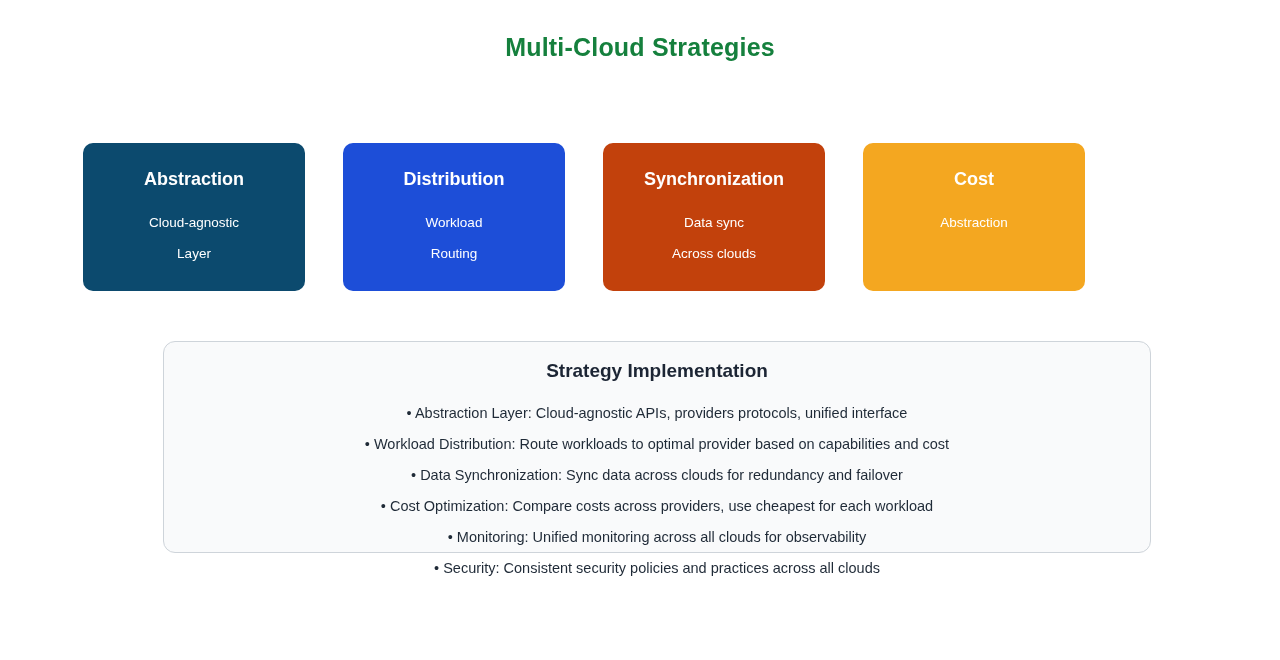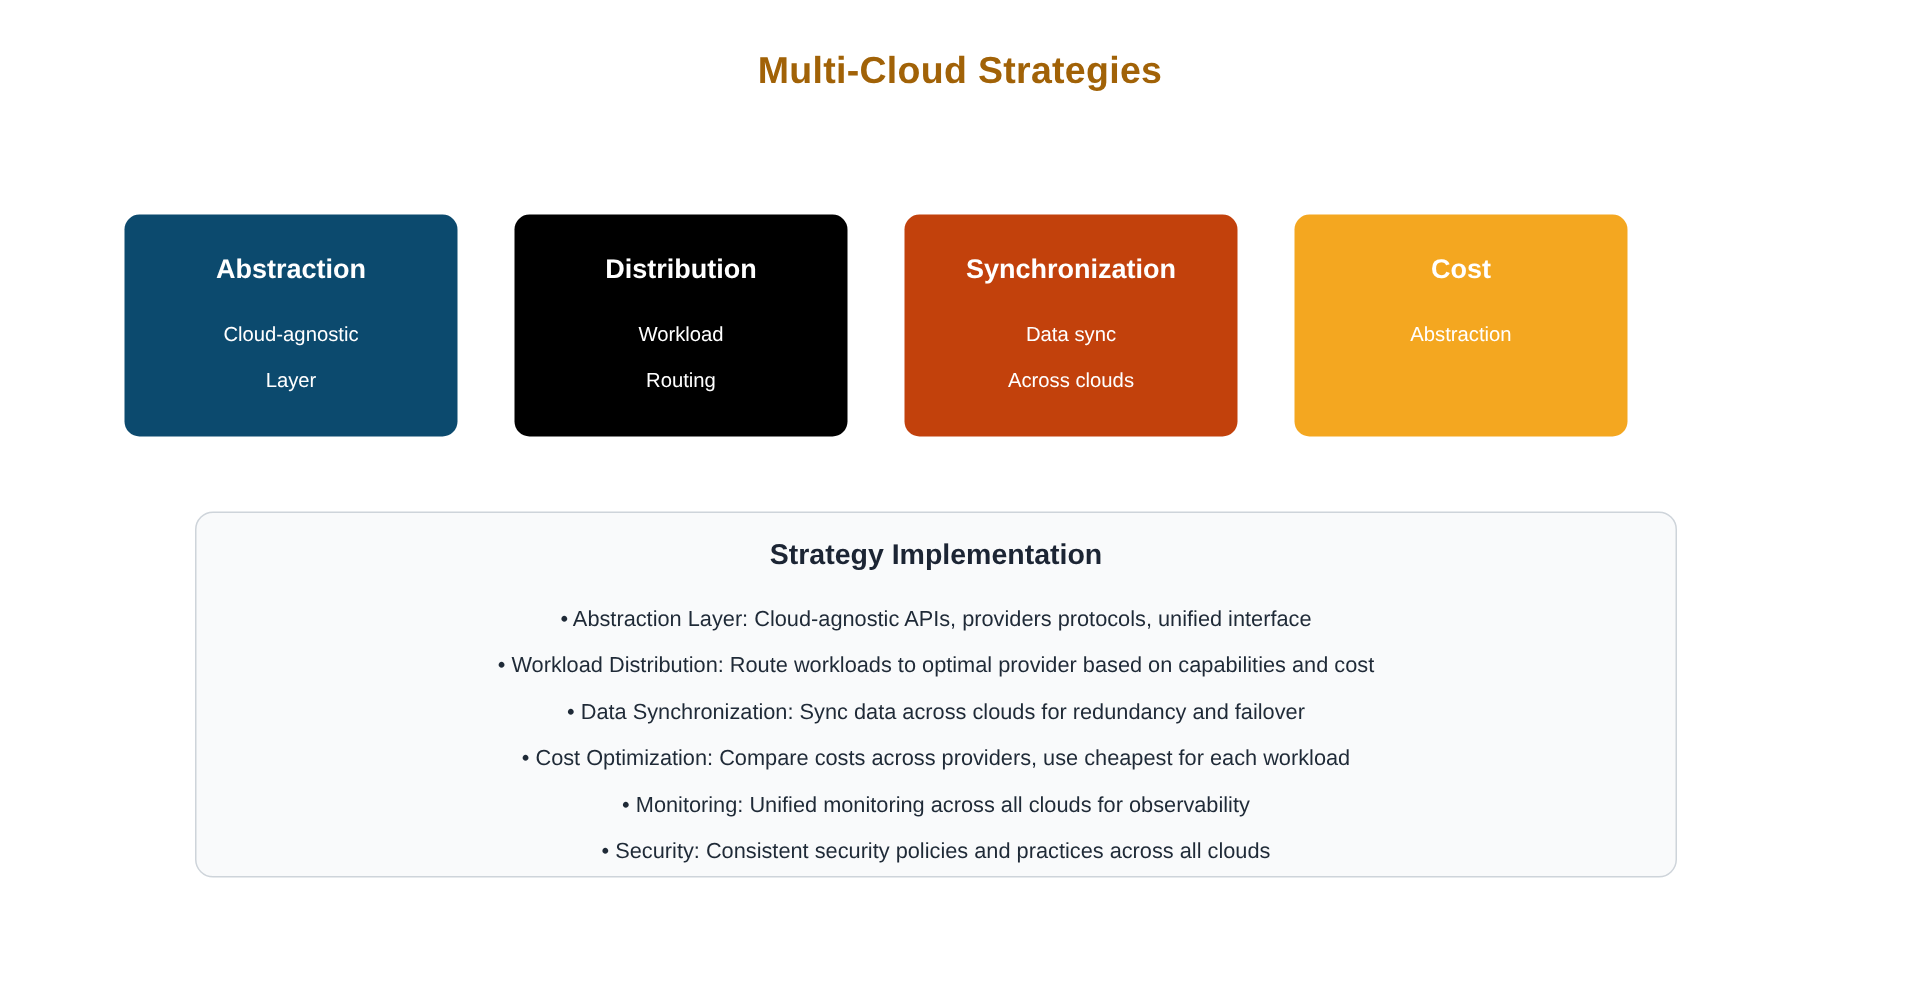--- a/index.html
+++ b/index.html
@@ -16,21 +16,21 @@
     overflow: hidden;
   }
   .diagram-title {
     position: absolute;
     top: 33px;
     left: 0;
     width: 1280px;
     text-align: center;
     font-size: 25px;
     font-weight: bold;
-    color: #a16207;
+    color: #15803d;
     letter-spacing: 0.2px;
   }
   .card {
     position: absolute;
     top: 143px;
     width: 222px;
     height: 148px;
     border-radius: 10px;
     color: #ffffff;
     text-align: center;
@@ -46,24 +46,24 @@
     font-weight: bold;
     margin-bottom: 16px;
     line-height: 24px;
   }
   .card-line {
     font-size: 13.5px;
     line-height: 31px;
   }
   .impl-box {
     position: absolute;
-    left: 130px;
+    left: 163px;
     top: 341px;
     width: 988px;
-    height: 244px;
+    height: 212px;
     box-sizing: border-box;
     border: 1px solid #ced4da;
     border-radius: 12px;
     background: #f9fafb;
     text-align: center;
     padding-top: 18px;
   }
   .impl-title {
     font-size: 19px;
     font-weight: bold;
@@ -88,21 +88,21 @@
 <div class="canvas">
 
   <div class="diagram-title">Multi-Cloud Strategies</div>
 
   <div class="card card-1" style="background-color: #0c4a6e;">
     <div class="card-title">Abstraction</div>
     <div class="card-line">Cloud-agnostic</div>
     <div class="card-line">Layer</div>
   </div>
 
-  <div class="card card-2" style="background-color: #000000;">
+  <div class="card card-2" style="background-color: #1d4ed8;">
     <div class="card-title">Distribution</div>
     <div class="card-line">Workload</div>
     <div class="card-line">Routing</div>
   </div>
 
   <div class="card card-3" style="background-color: #c2410c;">
     <div class="card-title">Synchronization</div>
     <div class="card-line">Data sync</div>
     <div class="card-line">Across clouds</div>
   </div>

